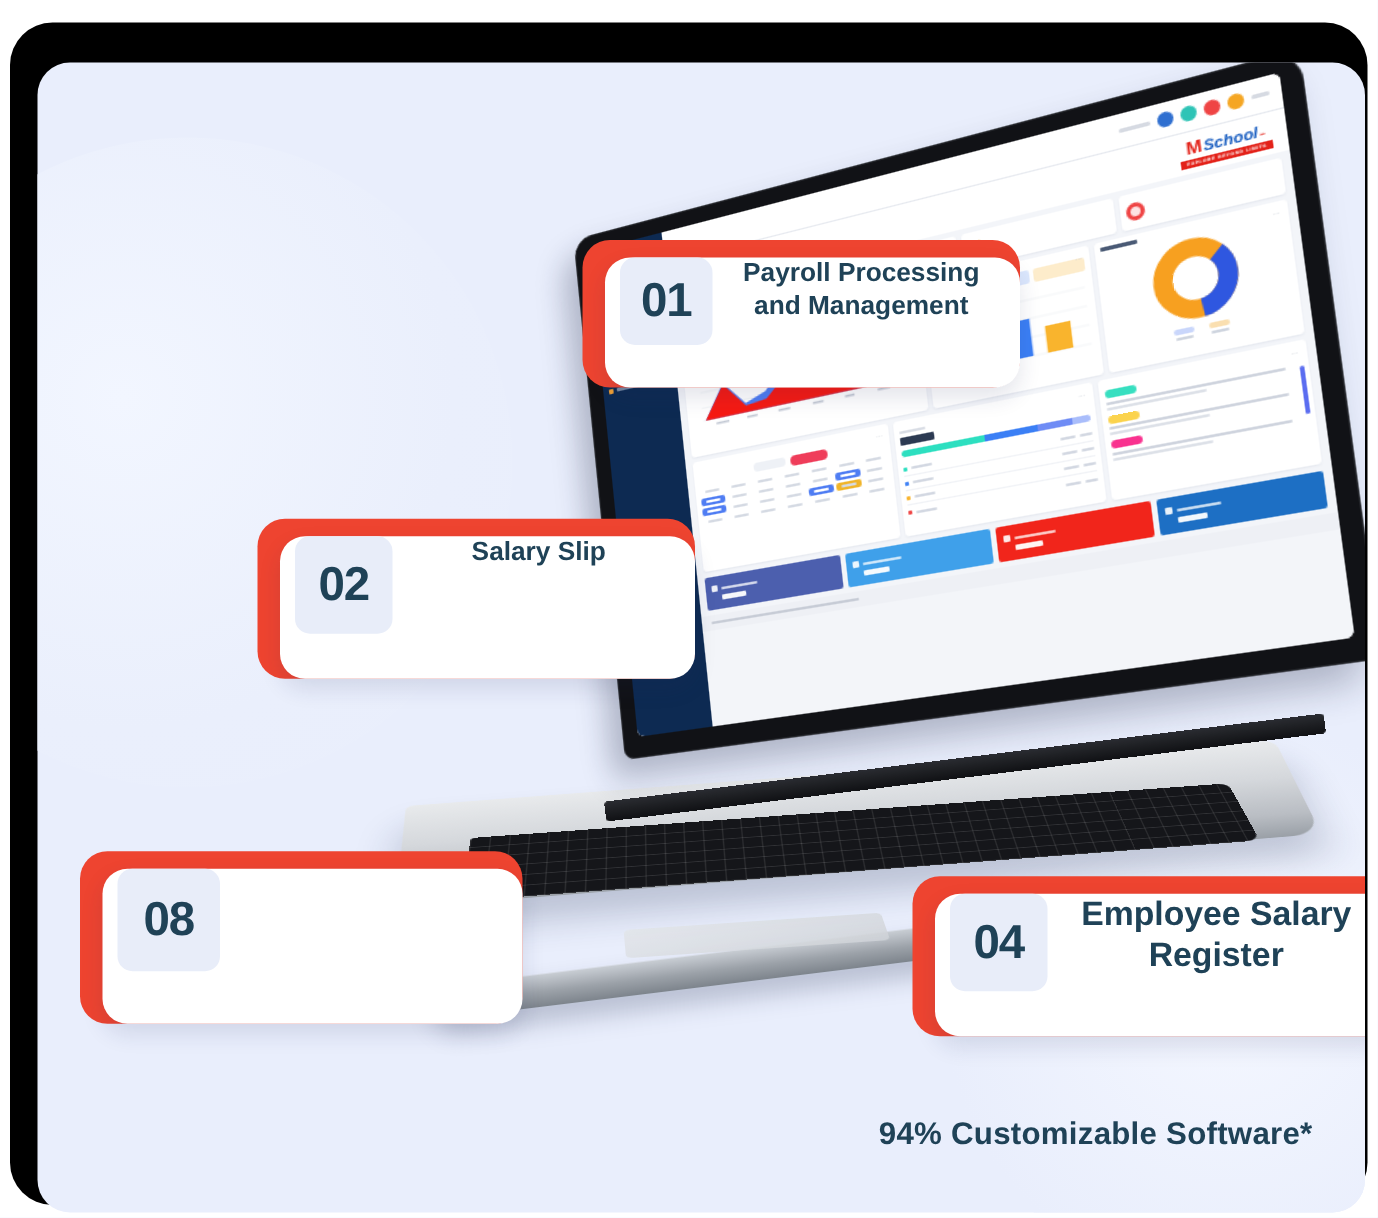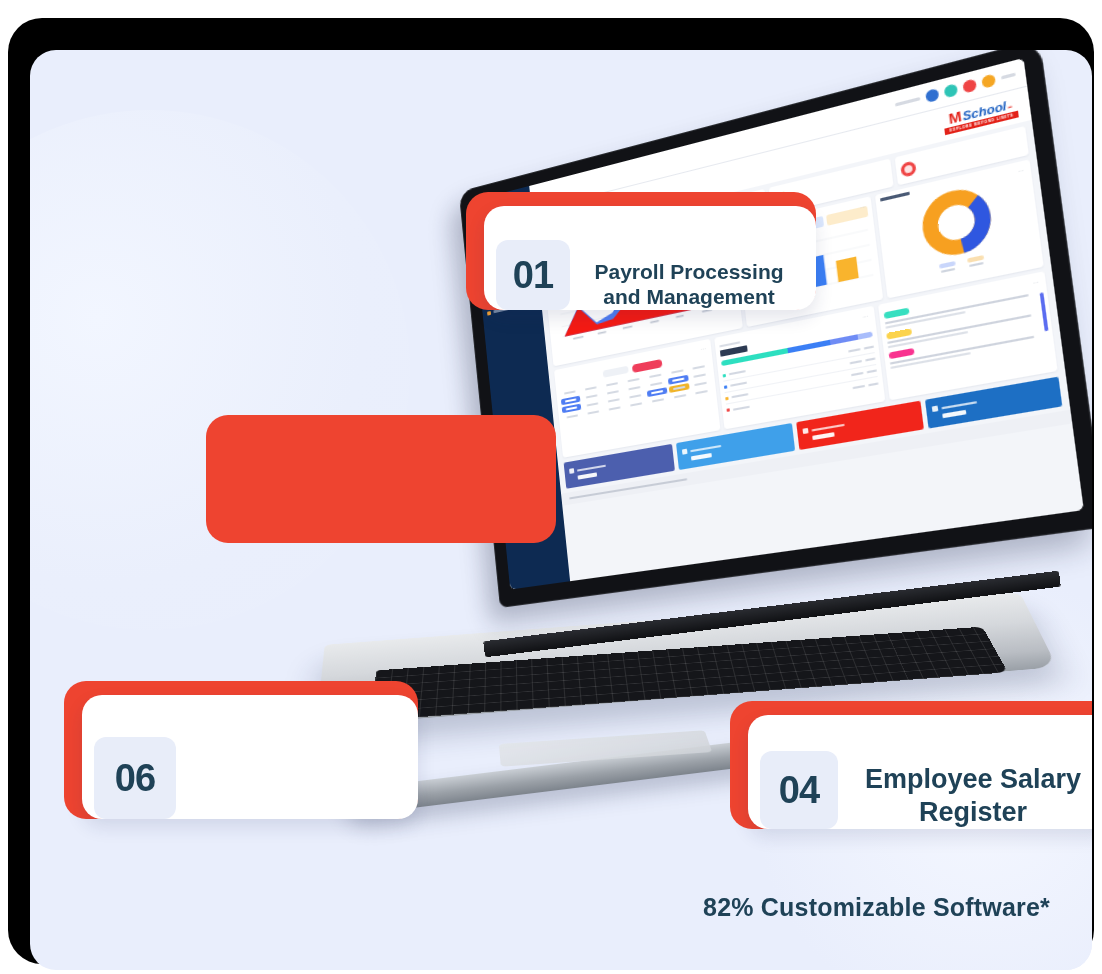--- a/index.html
+++ b/index.html
@@ -235,21 +235,21 @@
   .ncard { position: absolute; }
   .ncard .accent {
     position: absolute; left: 0; top: 0; width: 100%; height: 100%;
     background: #ee4430; border-radius: 22px;
   }
   .ncard .sheet {
     position: absolute; left: 18px; top: 14px;
     width: calc(100% - 18px); height: calc(100% - 14px);
     background: #ffffff; border-radius: 20px;
     box-shadow: 0 8px 18px rgba(30,45,90,.12);
-    display: flex; align-items: flex-end; padding: 0 14px 0 12px; gap: 6px;
+    display: flex; align-items: flex-start; padding: 0 14px 0 12px; gap: 6px;
   }
   .ncard .badge {
     flex: 0 0 auto; width: 76px; height: 72px; background: #e8edf9;
     border-radius: 12px; display: flex; align-items: center; justify-content: center;
     color: #1f4257; font-size: 38px; font-weight: 800; letter-spacing: -1px;
   }
   .ncard .ctitle {
     flex: 1; text-align: center; color: #1f4257;
     font-size: 21px; font-weight: 800; line-height: 1.22;
   }
@@ -656,33 +656,37 @@
     <div class="ncard" id="card1">
       <div class="accent"></div>
       <div class="sheet">
         <div class="badge">01</div>
         <div class="ctitle">Payroll Processing and Management</div>
       </div>
     </div>
 
     <div class="ncard" id="card2">
       <div class="accent"></div>
+      <div class="sheet">
+        <div class="badge">02</div>
+        <div class="ctitle">Salary Slip</div>
+      </div>
     </div>
 
     <div class="ncard" id="card3">
       <div class="accent"></div>
       <div class="sheet">
-        <div class="badge">06</div>
+        <div class="badge">08</div>
       </div>
     </div>
 
     <div class="ncard" id="card4">
       <div class="accent"></div>
       <div class="sheet">
         <div class="badge">04</div>
         <div class="ctitle">Employee Salary Register</div>
       </div>
     </div>
 
-    <div id="footer">82% Customizable Software*</div>
+    <div id="footer">94% Customizable Software*</div>
 
   </div>
 </div>
 
 </body></html>

